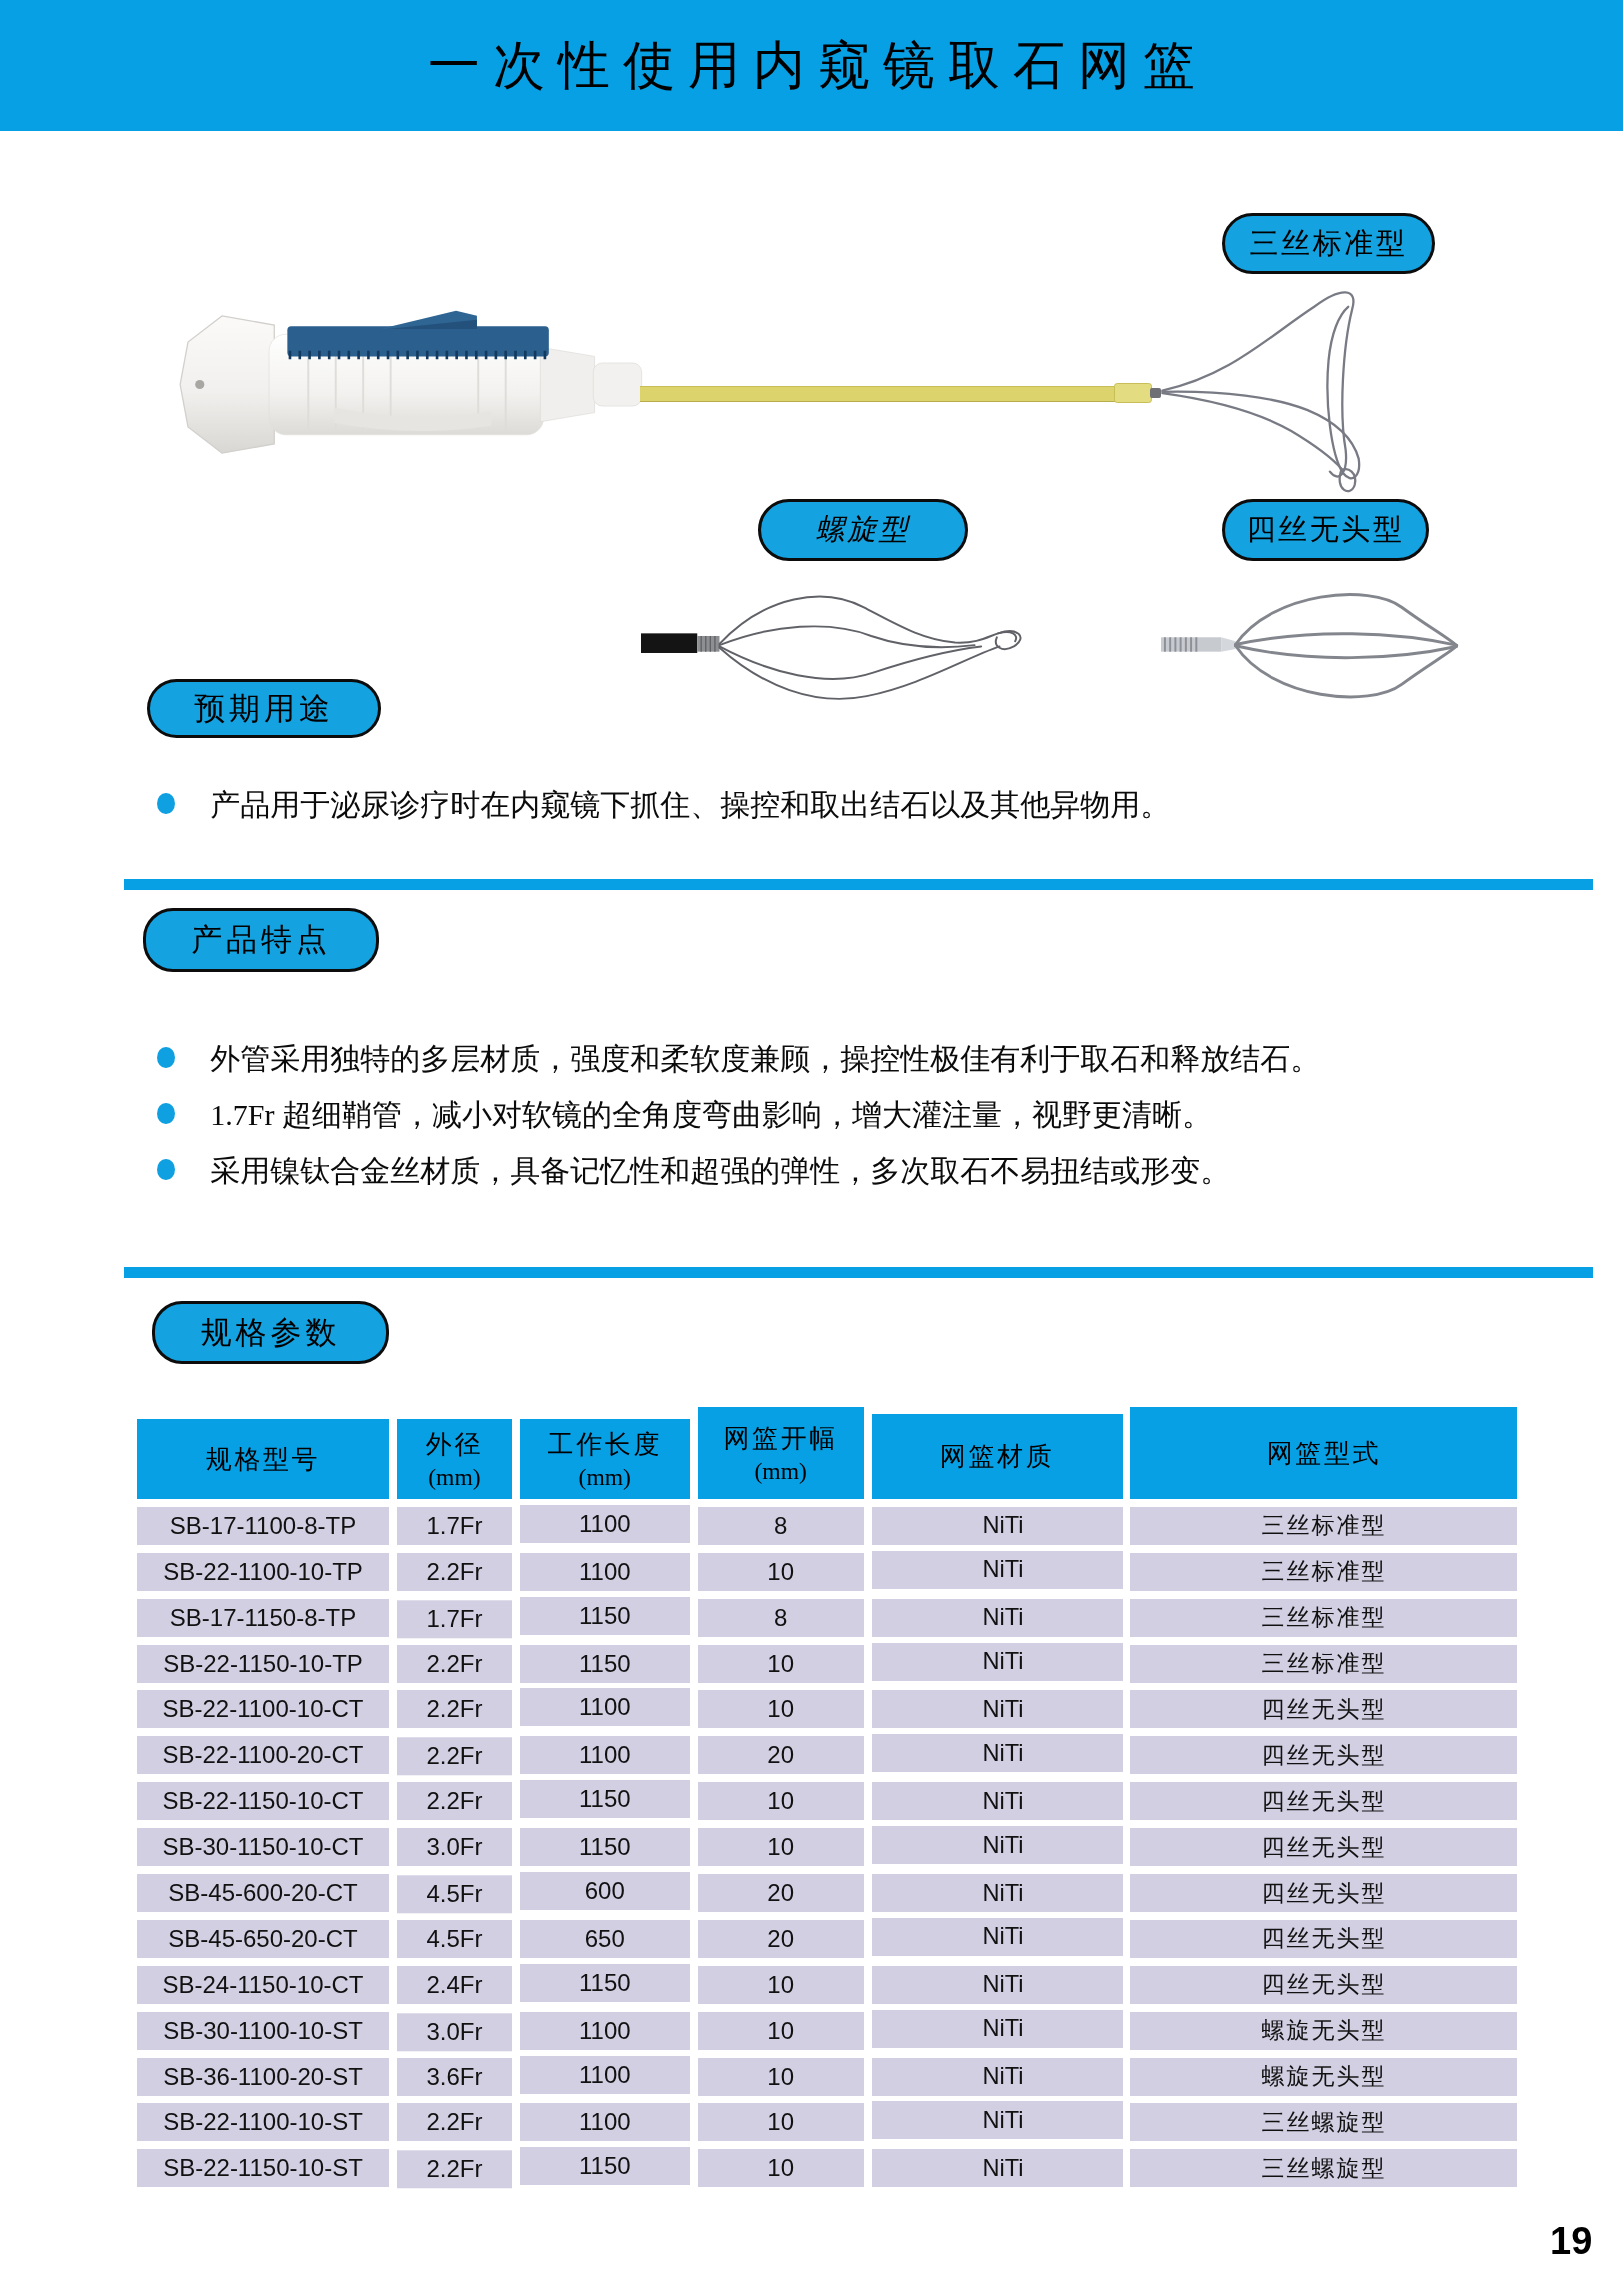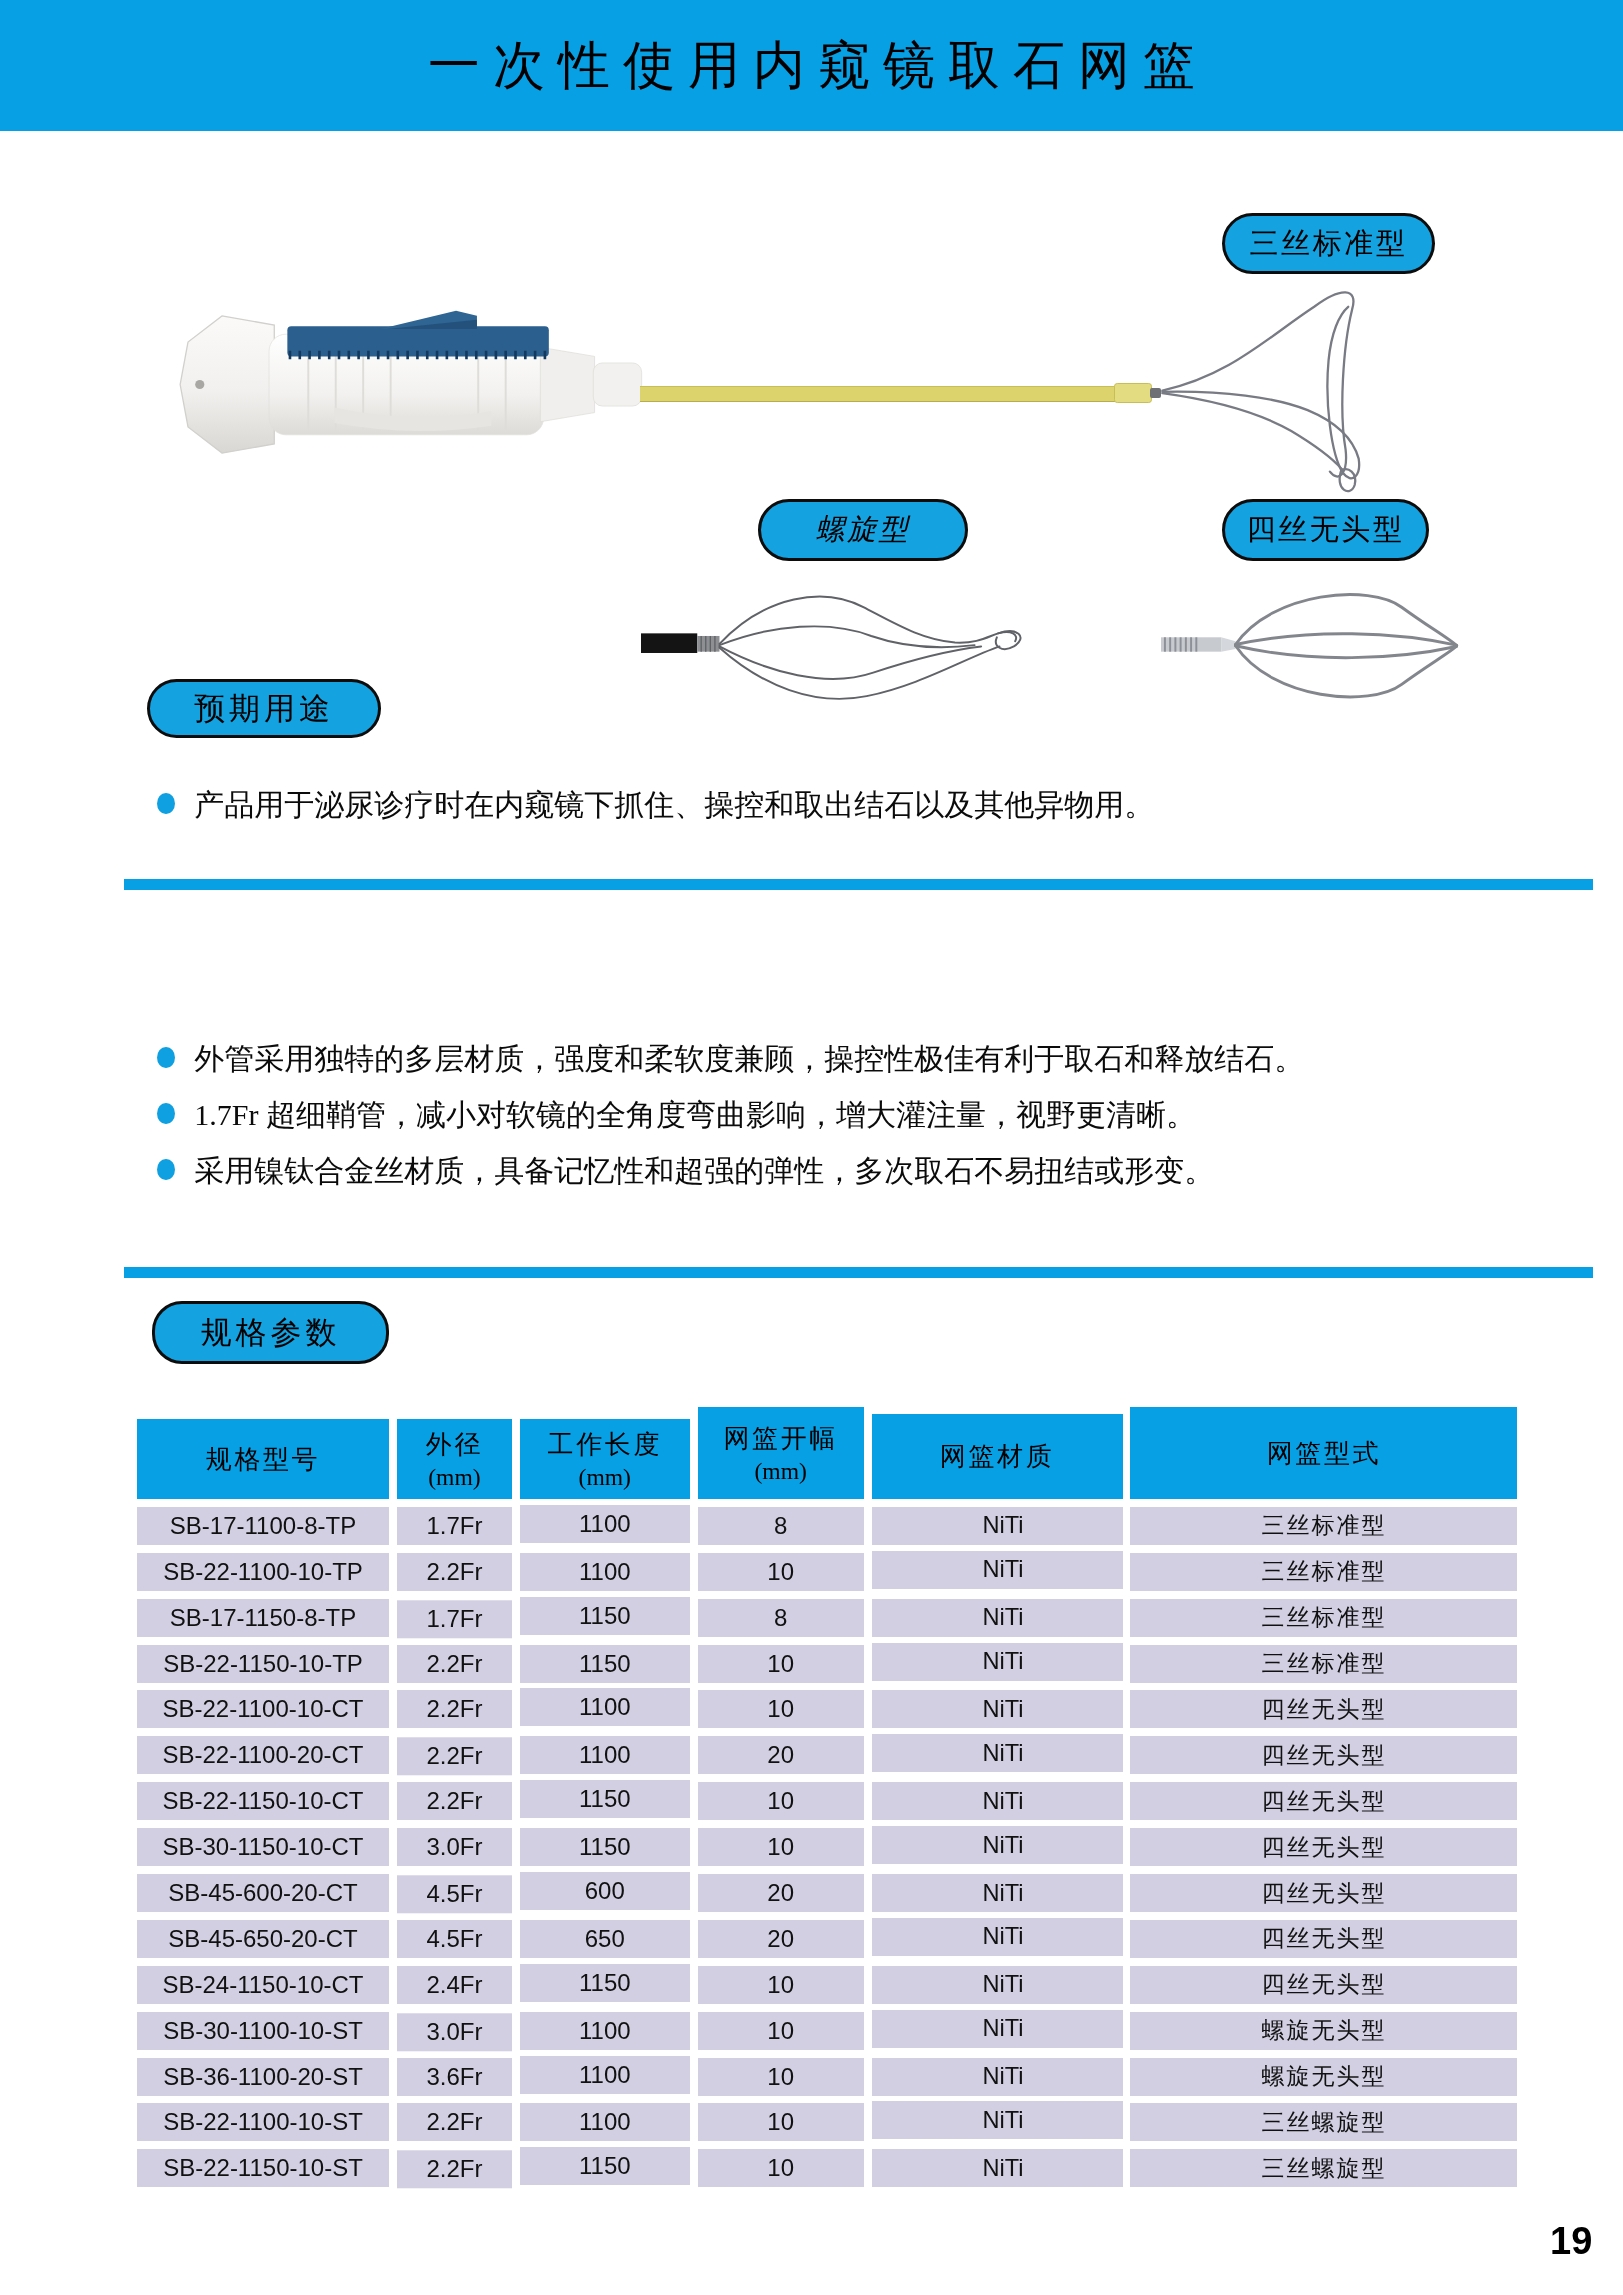--- a/index.html
+++ b/index.html
@@ -21,21 +21,21 @@
 
   
   .badge{position:absolute;background:#14a2e0;border:3.3px solid #0c0c0c;border-radius:30px;
          display:flex;align-items:center;justify-content:center;
          font-size:31px;letter-spacing:3.9px;color:#000;box-sizing:border-box;}
   .badge-use{left:147px;top:679px;width:234px;height:59px;}
   .badge-feat{left:143px;top:908px;width:236px;height:64px;}
   .badge-spec{left:152px;top:1301px;width:237px;height:63px;}
 
   
-  .bullet-row{position:absolute;display:flex;align-items:flex-start;}
+  .bullet-row{position:absolute;display:flex;align-items:flex-start;gap:16px;}
   .dot{width:17.7px;height:21px;border-radius:50%;background:#0fa0e2;flex:0 0 auto;margin-top:9.2px;}
   .btext{font-size:30px;line-height:41px;margin-left:19.6px;white-space:nowrap;color:#0b0b0b;}
   .row-use{left:157px;top:784px;}
   .row-f1{left:157px;top:1038px;}
   .row-f2{left:157px;top:1094px;}
   .row-f3{left:157px;top:1150px;}
   .row-note{left:434px;top:1315px;}
   .row-note .btext{font-size:28px;}
   .row-note .dot{width:16.4px;height:19.6px;}
 
@@ -180,20 +180,23 @@
   <div class="badge badge-use">
     <span>预期用途</span>
   </div>
   <div class="bullet-row row-use">
     <span class="dot"></span>
     <span class="btext">产品用于泌尿诊疗时在内窥镜下抓住、操控和取出结石以及其他异物用。</span>
   </div>
 
   <div class="divider div1"></div>
 
+  <div class="badge badge-feat">
+    <span>产品特点</span>
+  </div>
   <div class="bullet-row row-f1">
     <span class="dot"></span>
     <span class="btext">外管采用独特的多层材质，强度和柔软度兼顾，操控性极佳有利于取石和释放结石。</span>
   </div>
   <div class="bullet-row row-f2">
     <span class="dot"></span>
     <span class="btext">1.7Fr 超细鞘管，减小对软镜的全角度弯曲影响，增大灌注量，视野更清晰。</span>
   </div>
   <div class="bullet-row row-f3">
     <span class="dot"></span>

